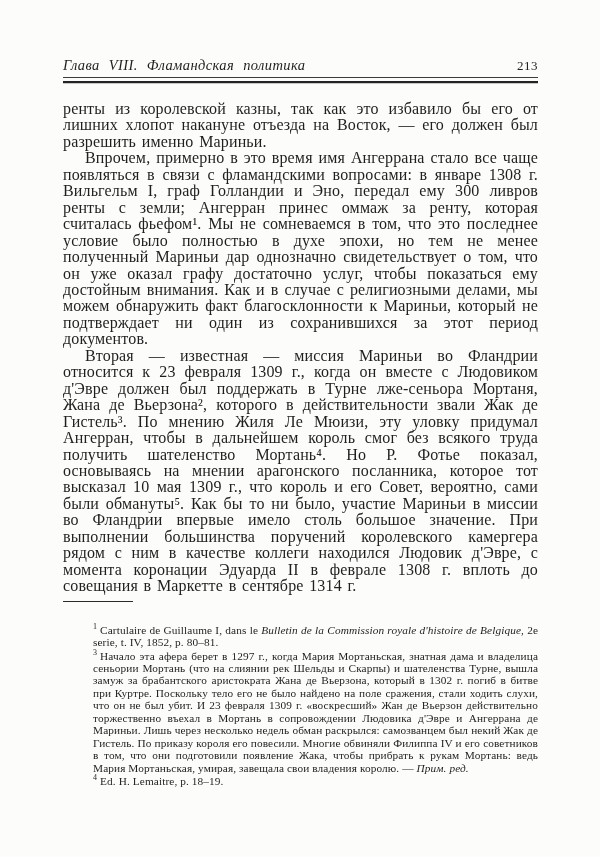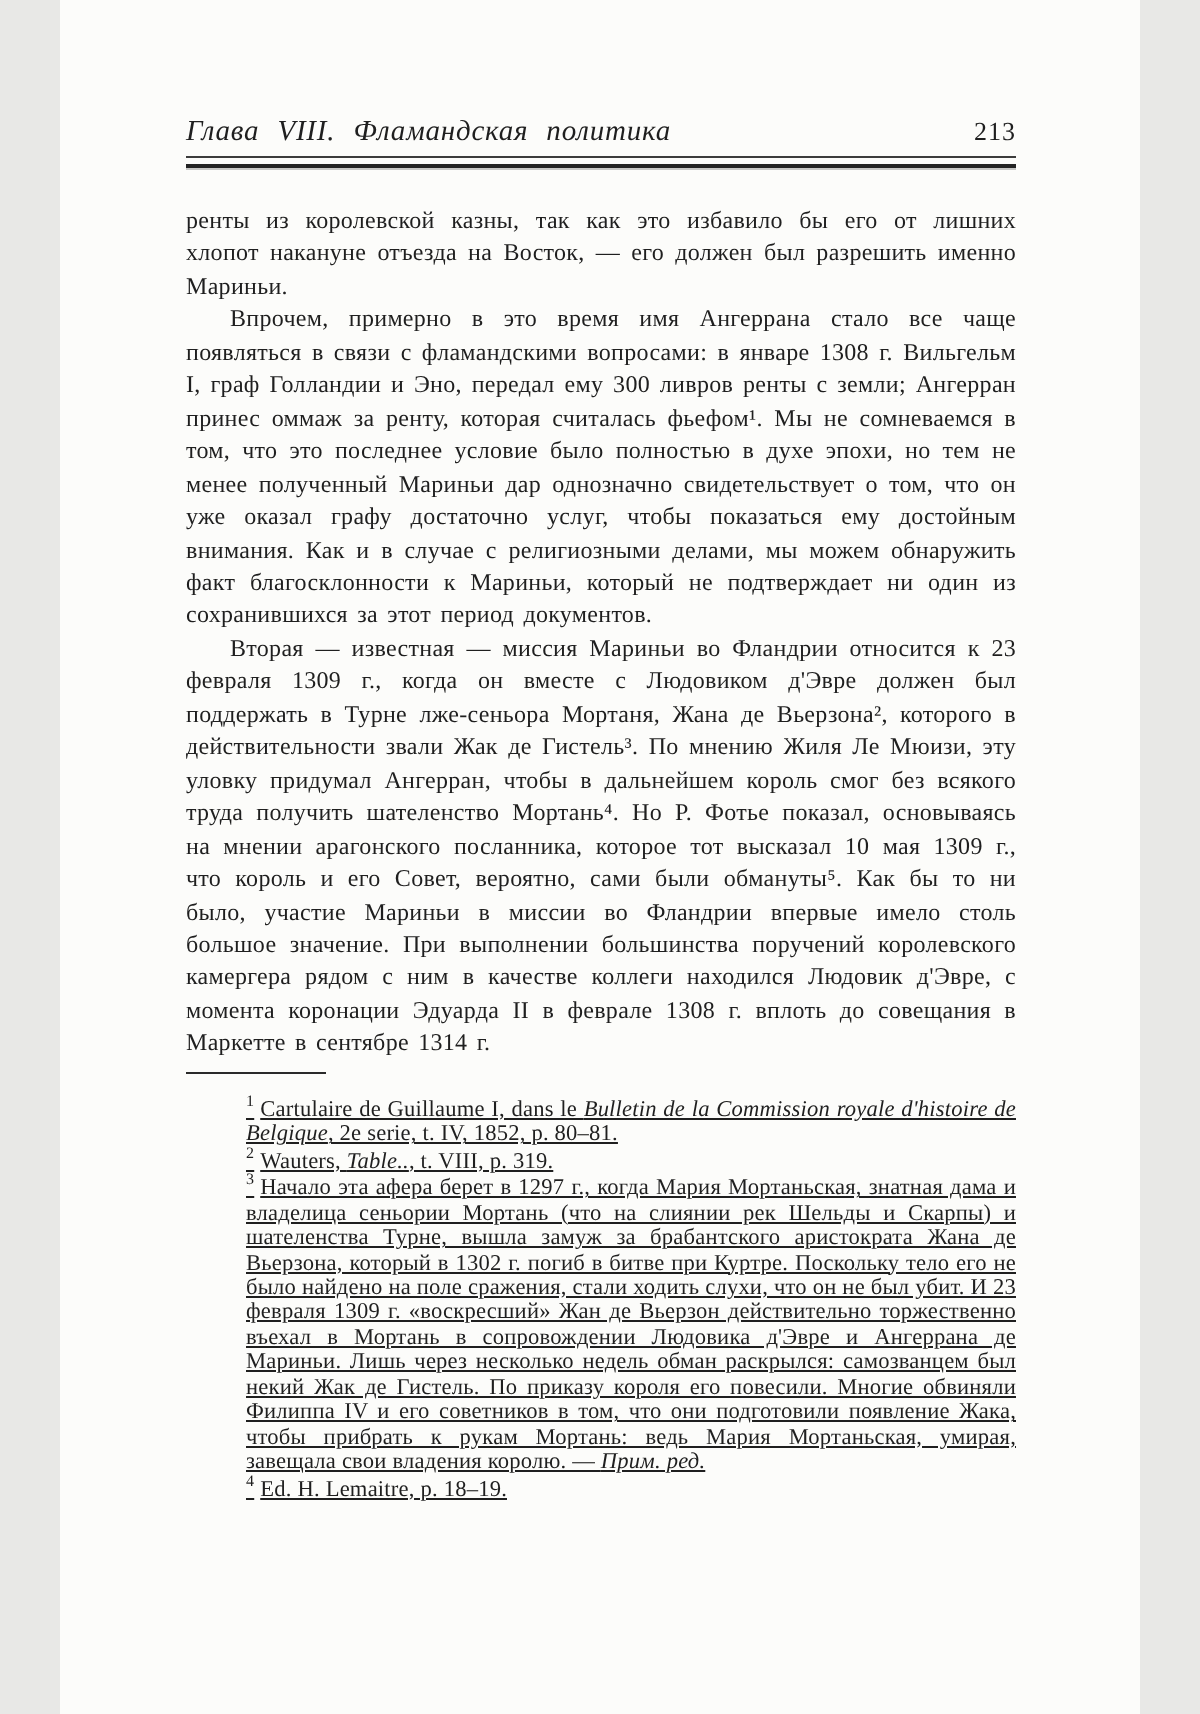--- a/index.html
+++ b/index.html
@@ -2,21 +2,21 @@
 <html lang="ru" style="--paper: #fcfcfa; --ink: #1f1f1f;"><head>
 <meta charset="utf-8">
 <style>
   :root{
     --paper:#fcfcfa;
     --ink:#1f1f1f;
   }
   html,body{margin:0;padding:0;background:#e8e8e6;}
   .page{
     position:relative;
-    width:540px;height:857px;
+    width:600px;height:857px;
     margin:0 auto;
     background:var(--paper);
     box-sizing:border-box;
     padding:57px 62px 0 63px;
     font-family:"Liberation Serif","DejaVu Serif",serif;
     color:var(--ink);
     overflow:hidden;
   }
   
   .runhead{
@@ -34,44 +34,43 @@
   .runhead .folio{
     font-style:normal;
     font-size:13px;
     letter-spacing:0.5px;
   }
   .rule-thin{height:1px;background:#3c3c3c;margin-top:3px;}
   .rule-thick{height:2px;background:#232323;margin-top:3px;box-shadow:0 1px 0 rgba(40,40,40,.25);}
   
   .bodytext{
     margin-top:18px;
-    font-size:12px;
+    font-size:16px;
     line-height:16.45px;
     text-align:justify;
     letter-spacing:0.15px;
   }
   .bodytext p{
     margin:0;
     word-spacing:1.5px;
   }
   .bodytext p.indent{text-indent:22px;}
   
   .fn-sep{
     width:70px;height:1px;
     background:#2a2a2a;
     margin:6px 0 0 0;
   }
   .footnotes{
-    margin-top:12px;
+    margin-top:22px;
     margin-left:30px;
     font-size:11.3px;
     line-height:12.45px;
     text-align:justify;
     letter-spacing:0.1px;
-    text-decoration:underline;
   }
   .footnote{margin:0 0 1px 0;}
   .footnote sup.fn-num{
     font-size:8px;
     line-height:0;
     vertical-align:super;
     margin-right:3px;
   }
   .footnote .it{font-style:italic;}
 </style>
@@ -90,18 +89,17 @@
   <div class="bodytext">
     <p>ренты из королевской казны, так как это избавило бы его от лишних хлопот накануне отъезда на Восток, — его должен был разрешить именно Мариньи.</p>
     <p class="indent">Впрочем, примерно в это время имя Ангеррана стало все чаще появляться в связи с фламандскими вопросами: в январе 1308 г. Вильгельм I, граф Голландии и Эно, передал ему 300 ливров ренты с земли; Ангерран принес оммаж за ренту, которая считалась фьефом¹. Мы не сомневаемся в том, что это последнее условие было полностью в духе эпохи, но тем не менее полученный Мариньи дар однозначно свидетельствует о том, что он уже оказал графу достаточно услуг, чтобы показаться ему достойным внимания. Как и в случае с религиозными делами, мы можем обнаружить факт благосклонности к Мариньи, который не подтверждает ни один из сохранившихся за этот период документов.</p>
     <p class="indent">Вторая — известная — миссия Мариньи во Фландрии относится к 23 февраля 1309 г., когда он вместе с Людовиком д'Эвре должен был поддержать в Турне лже-сеньора Мортаня, Жана де Вьерзона², которого в действительности звали Жак де Гистель³. По мнению Жиля Ле Мюизи, эту уловку придумал Ангерран, чтобы в дальнейшем король смог без всякого труда получить шателенство Мортань⁴. Но Р. Фотье показал, основываясь на мнении арагонского посланника, которое тот высказал 10 мая 1309 г., что король и его Совет, вероятно, сами были обмануты⁵. Как бы то ни было, участие Мариньи в миссии во Фландрии впервые имело столь большое значение. При выполнении большинства поручений королевского камергера рядом с ним в качестве коллеги находился Людовик д'Эвре, с момента коронации Эдуарда II в феврале 1308 г. вплоть до совещания в Маркетте в сентябре 1314 г.</p>
   </div>
 
   <div class="fn-sep"></div>
 
   <div class="footnotes">
     <div class="footnote"><sup class="fn-num">1</sup><span><span>Cartulaire de Guillaume I, dans le </span><span class="it">Bulletin de la Commission royale d'histoire de Belgique</span><span>, 2e serie, t. IV, 1852, p. 80–81.</span></span></div>
-    <div class="footnote"><sup class="fn-num">2</sup><span><span>Wauters, </span><span class="it">Table..</span><span>, t. VIII, p. 319.</span></span></div>
     <div class="footnote"><sup class="fn-num">3</sup><span><span>Начало эта афера берет в 1297 г., когда Мария Мортаньская, знатная дама и владелица сеньории Мортань (что на слиянии рек Шельды и Скарпы) и шателенства Турне, вышла замуж за брабантского аристократа Жана де Вьерзона, который в 1302 г. погиб в битве при Куртре. Поскольку тело его не было найдено на поле сражения, стали ходить слухи, что он не был убит. И 23 февраля 1309 г. «воскресший» Жан де Вьерзон действительно торжественно въехал в Мортань в сопровождении Людовика д'Эвре и Ангеррана де Мариньи. Лишь через несколько недель обман раскрылся: самозванцем был некий Жак де Гистель. По приказу короля его повесили. Многие обвиняли Филиппа IV и его советников в том, что они подготовили появление Жака, чтобы прибрать к рукам Мортань: ведь Мария Мортаньская, умирая, завещала свои владения королю. — </span><span class="it">Прим. ред.</span></span></div>
     <div class="footnote"><sup class="fn-num">4</sup><span><span>Ed. H. Lemaitre, p. 18–19.</span></span></div>
   </div>
 
 </div>
 
 </body></html>

